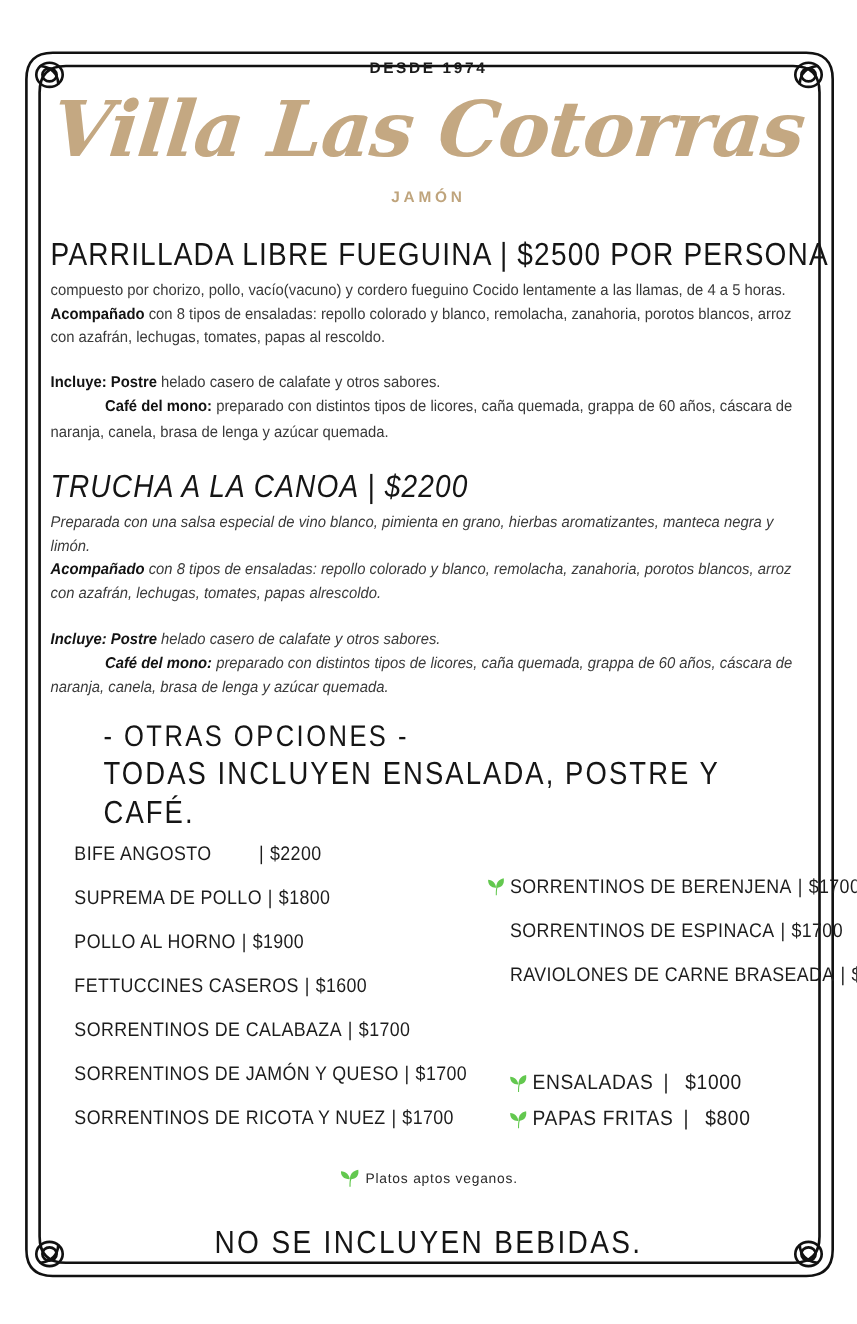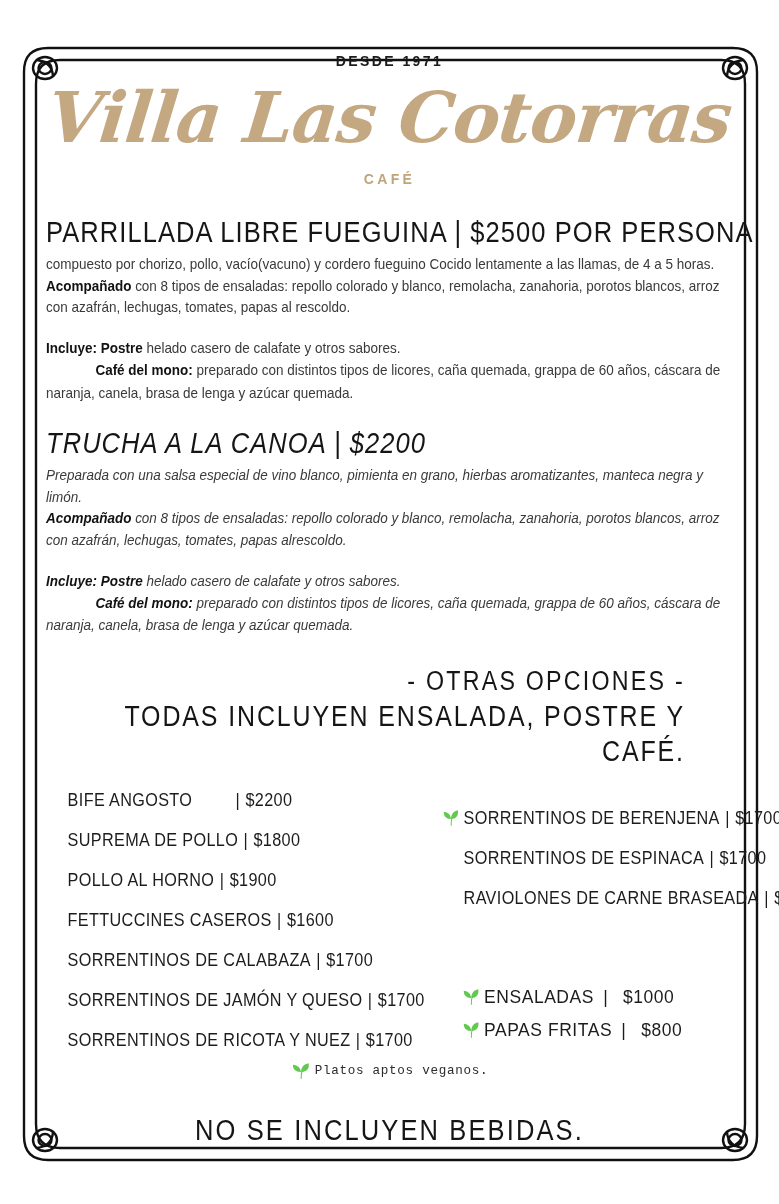--- a/index.html
+++ b/index.html
@@ -108,22 +108,22 @@
     transform: scaleX(0.95);
     transform-origin: left top;
     width: 104%;
   }
   .incluye b { color: #121212; font-weight: bold; }
   .indent { display: inline-block; width: 52px; }
   .gap-2 { margin-top: 24px; font-style: italic; }
 
   
   .otras-wrap {
-    text-align: right;
-    margin-top: 28px;
+    text-align: left;
+    margin-top: 16px;
   }
   .otras-line1 {
     font-family: "Liberation Sans Narrow", "Liberation Sans", sans-serif;
     font-size: 27px;
     letter-spacing: 2.6px;
     color: #151515;
     line-height: 1.25;
     transform: scaleX(0.86);
   }
   .otras-line2 {
@@ -137,21 +137,21 @@
 
   
   .cols {
     position: relative;
     margin-top: -4px;
     height: 300px;
   }
   .col-left {
     position: absolute;
     left: 0px;
-    top: 26px;
+    top: 14px;
     width: 370px;
   }
   .col-right {
     position: absolute;
     left: 396px;
     top: 44px;
     width: 340px;
   }
   .opt-row {
     display: flex;
@@ -204,21 +204,21 @@
   .footnote {
     position: absolute;
     left: 0;
     top: 1062px;
     width: 779px;
     display: flex;
     justify-content: center;
     align-items: center;
   }
   .footnote-text {
-    font-family: Liberation Mono, monospace;
+    font-family: Liberation Sans, sans-serif;
     font-size: 12.6px;
     letter-spacing: 0.7px;
     color: #2b2b2b;
   }
   .footer {
     position: absolute;
     left: 0;
     top: 1114px;
     width: 779px;
     text-align: center;
@@ -272,25 +272,25 @@
     <g fill="none" stroke="#111111" stroke-width="2.4" stroke-linecap="round">
       <path d="M 37 60 Q 52 62 53 76"></path>
       <path d="M 743 60 Q 728 62 727 76"></path>
       <path d="M 37 1148 Q 52 1146 53 1132"></path>
       <path d="M 743 1148 Q 728 1146 727 1132"></path>
     </g>
   </svg>
 
   <div class="content">
 
-    <div class="desde">DESDE 1971</div>
+    <div class="desde">DESDE 1974</div>
 
     <div class="logo">Villa Las Cotorras</div>
 
-    <div class="menu-word">CAFÉ</div>
+    <div class="menu-word">JAMÓN</div>
 
     <div class="sections">
 
       <div>
         <div class="dish-title">PARRILLADA LIBRE FUEGUINA | $2500 POR PERSONA</div>
         <div class="dish-desc"><span>compuesto por chorizo, pollo, vacío(vacuno) y cordero fueguino  Cocido lentamente a las llamas, de 4 a 5 horas. </span><b>Acompañado</b><span> con 8 tipos de ensaladas: repollo colorado y blanco, remolacha, zanahoria, porotos blancos, arroz con azafrán, lechugas, tomates, papas al rescoldo.</span></div>
         <div class="incluye"><b>Incluye:</b> <b>Postre</b><span> helado casero de calafate y otros sabores.</span><br><span class="indent"></span><b>Café del mono:</b><span> preparado con distintos tipos de licores, caña quemada, grappa de 60 años, cáscara de naranja, canela, brasa de lenga y azúcar quemada.</span></div>
       </div>
 
       <div class="gap-2">

